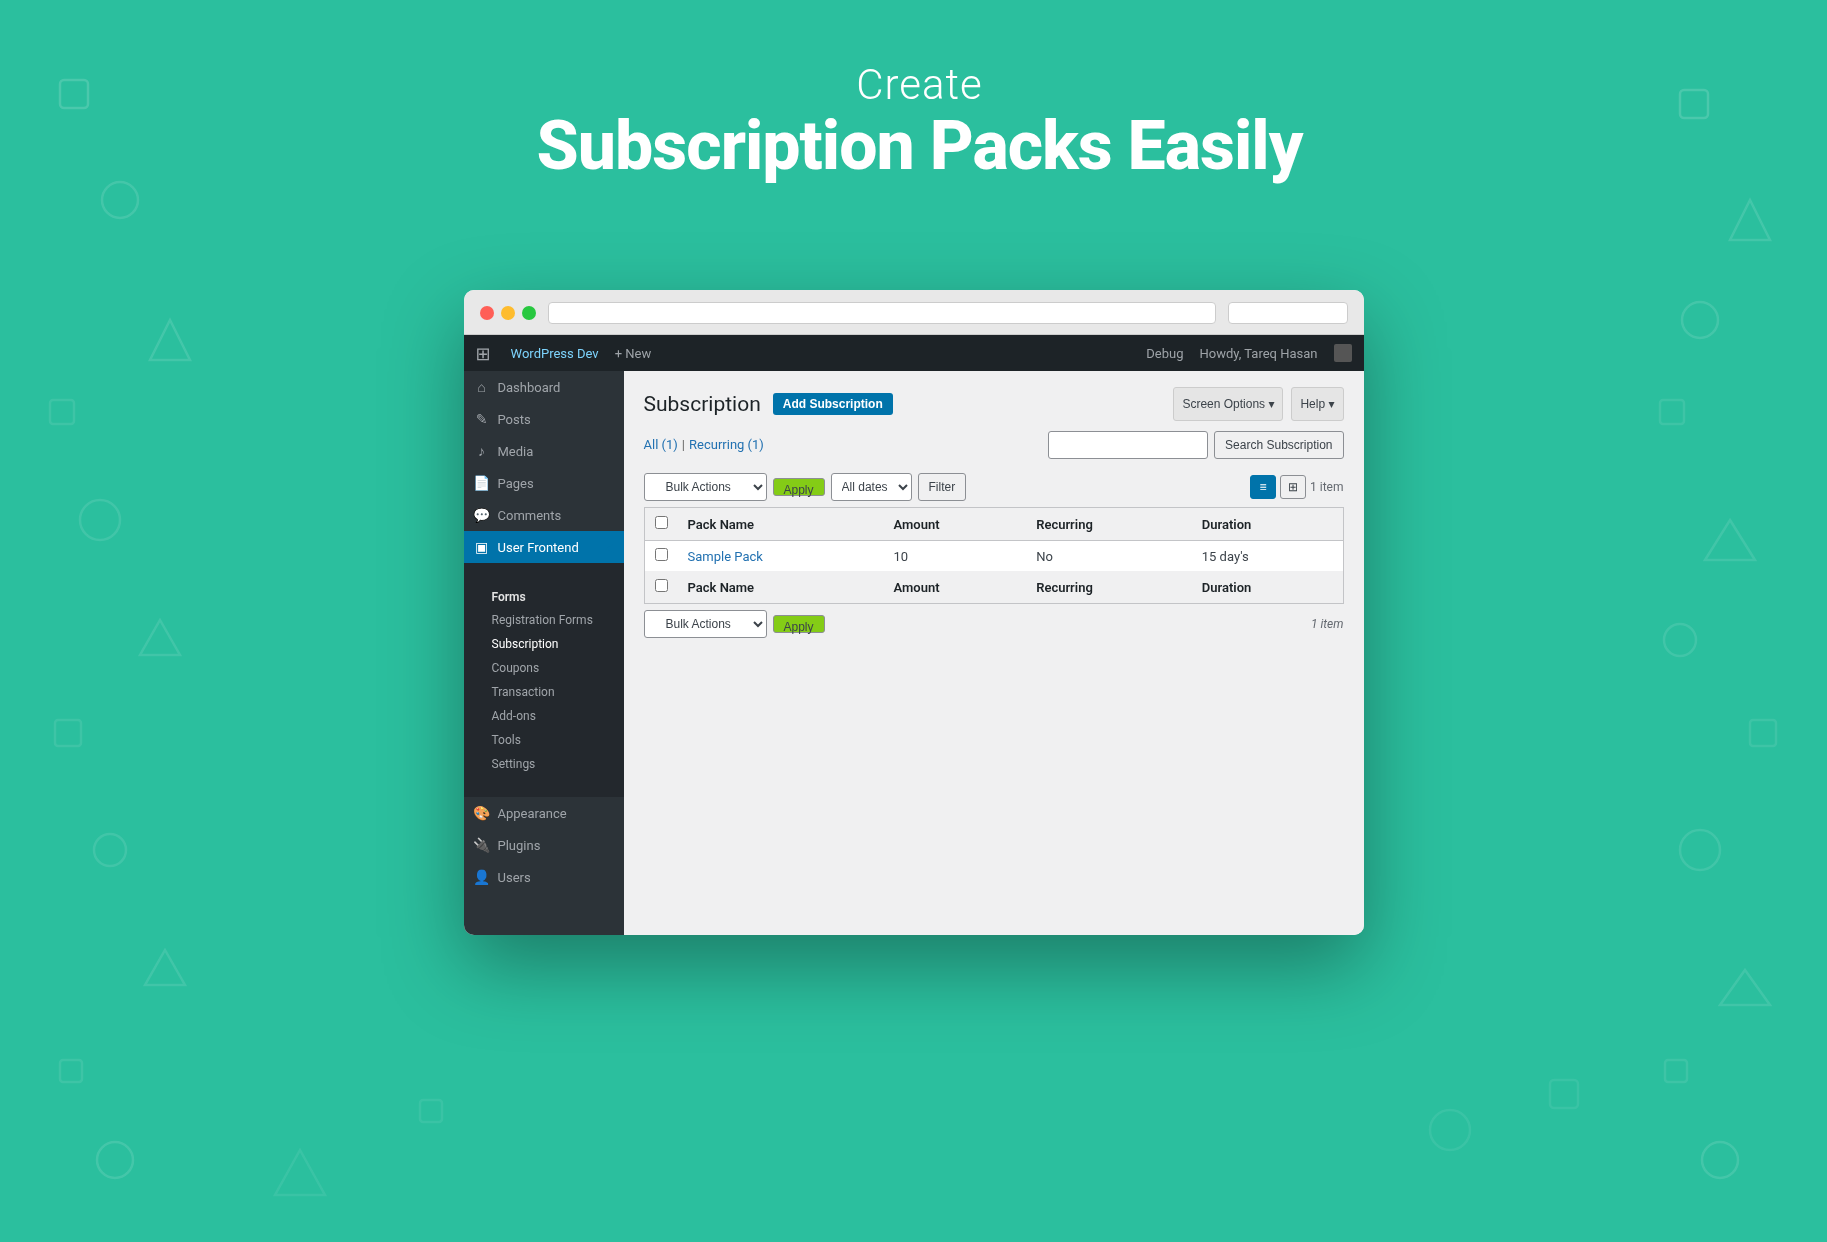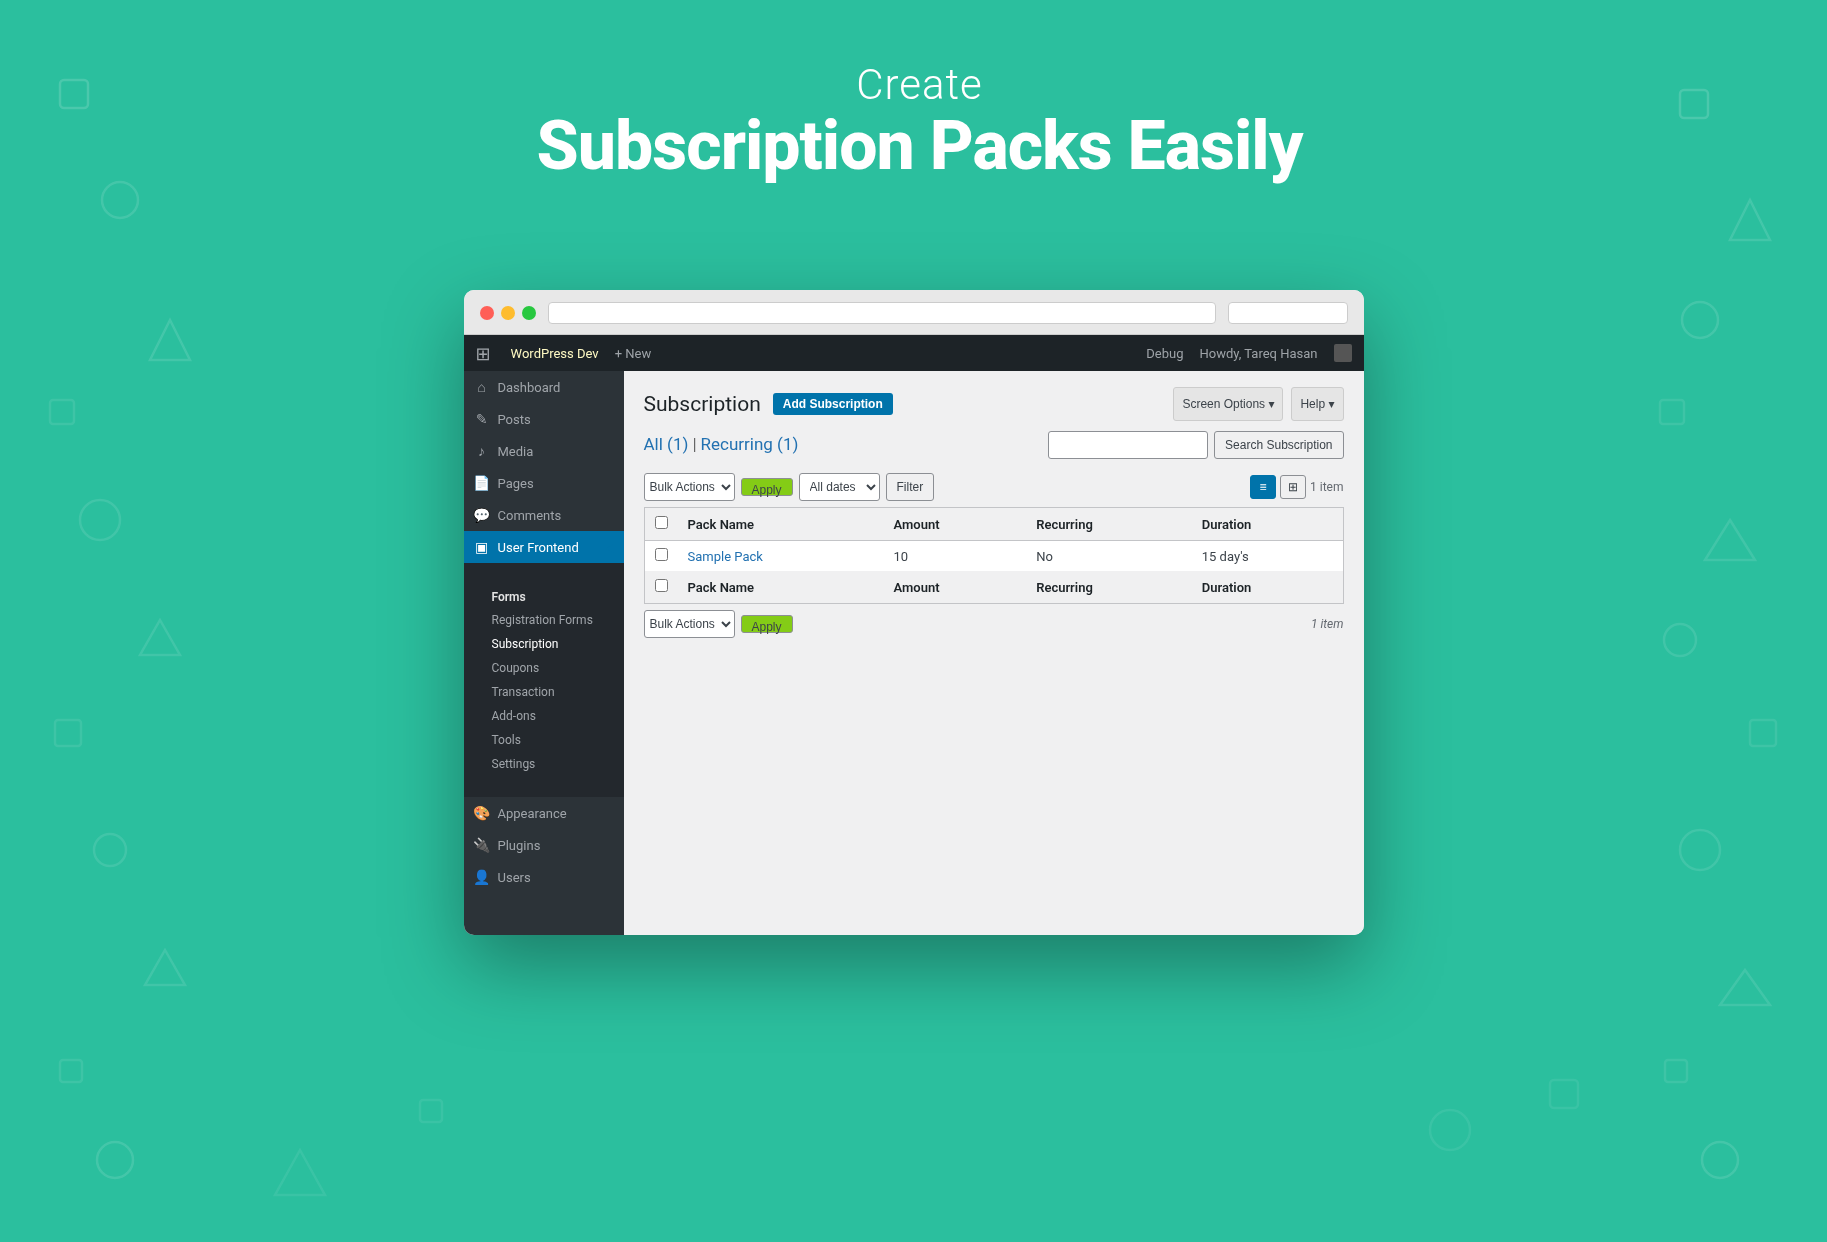--- a/index.html
+++ b/index.html
@@ -105,21 +105,21 @@
       height: 36px;
       font-size: 12px;
       gap: 16px;
     }
     .admin-bar-logo {
       color: #a0a5aa;
       font-size: 18px;
       margin-right: 4px;
     }
     .admin-bar-site {
-      color: #fef9c3;
+      color: #7dd3fc;
       font-size: 13px;
     }
     .admin-bar-new {
       color: #9ea3a8;
       font-size: 13px;
     }
     .admin-bar-right {
       margin-left: auto;
       display: flex;
       align-items: center;
@@ -254,21 +254,21 @@
       cursor: pointer;
       color: #3c434a;
     }
 
     
     .filter-links {
       display: flex;
       align-items: center;
       gap: 4px;
       margin-bottom: 8px;
-      font-size: 17px;
+      font-size: 13px;
       text-align: right;
     }
     .filter-links a {
       color: #2271b1;
       text-decoration: none;
     }
     .filter-links .sep { color: #666; }
 
     
     .search-row {
@@ -299,21 +299,21 @@
 
     
     .toolbar {
       display: flex;
       align-items: center;
       gap: 6px;
       margin-bottom: 6px;
     }
     .bulk-select {
       border: 1px solid #8c8f94;
-      padding: 3px 1px;
+      padding: 3px 17px;
       font-size: 12px;
       border-radius: 3px;
       height: 28px;
       background: white;
       color: #3c434a;
     }
     .apply-btn {
       background: #84cc16;
       border: 1px solid #8c8f94;
       padding: 4px 10px;

